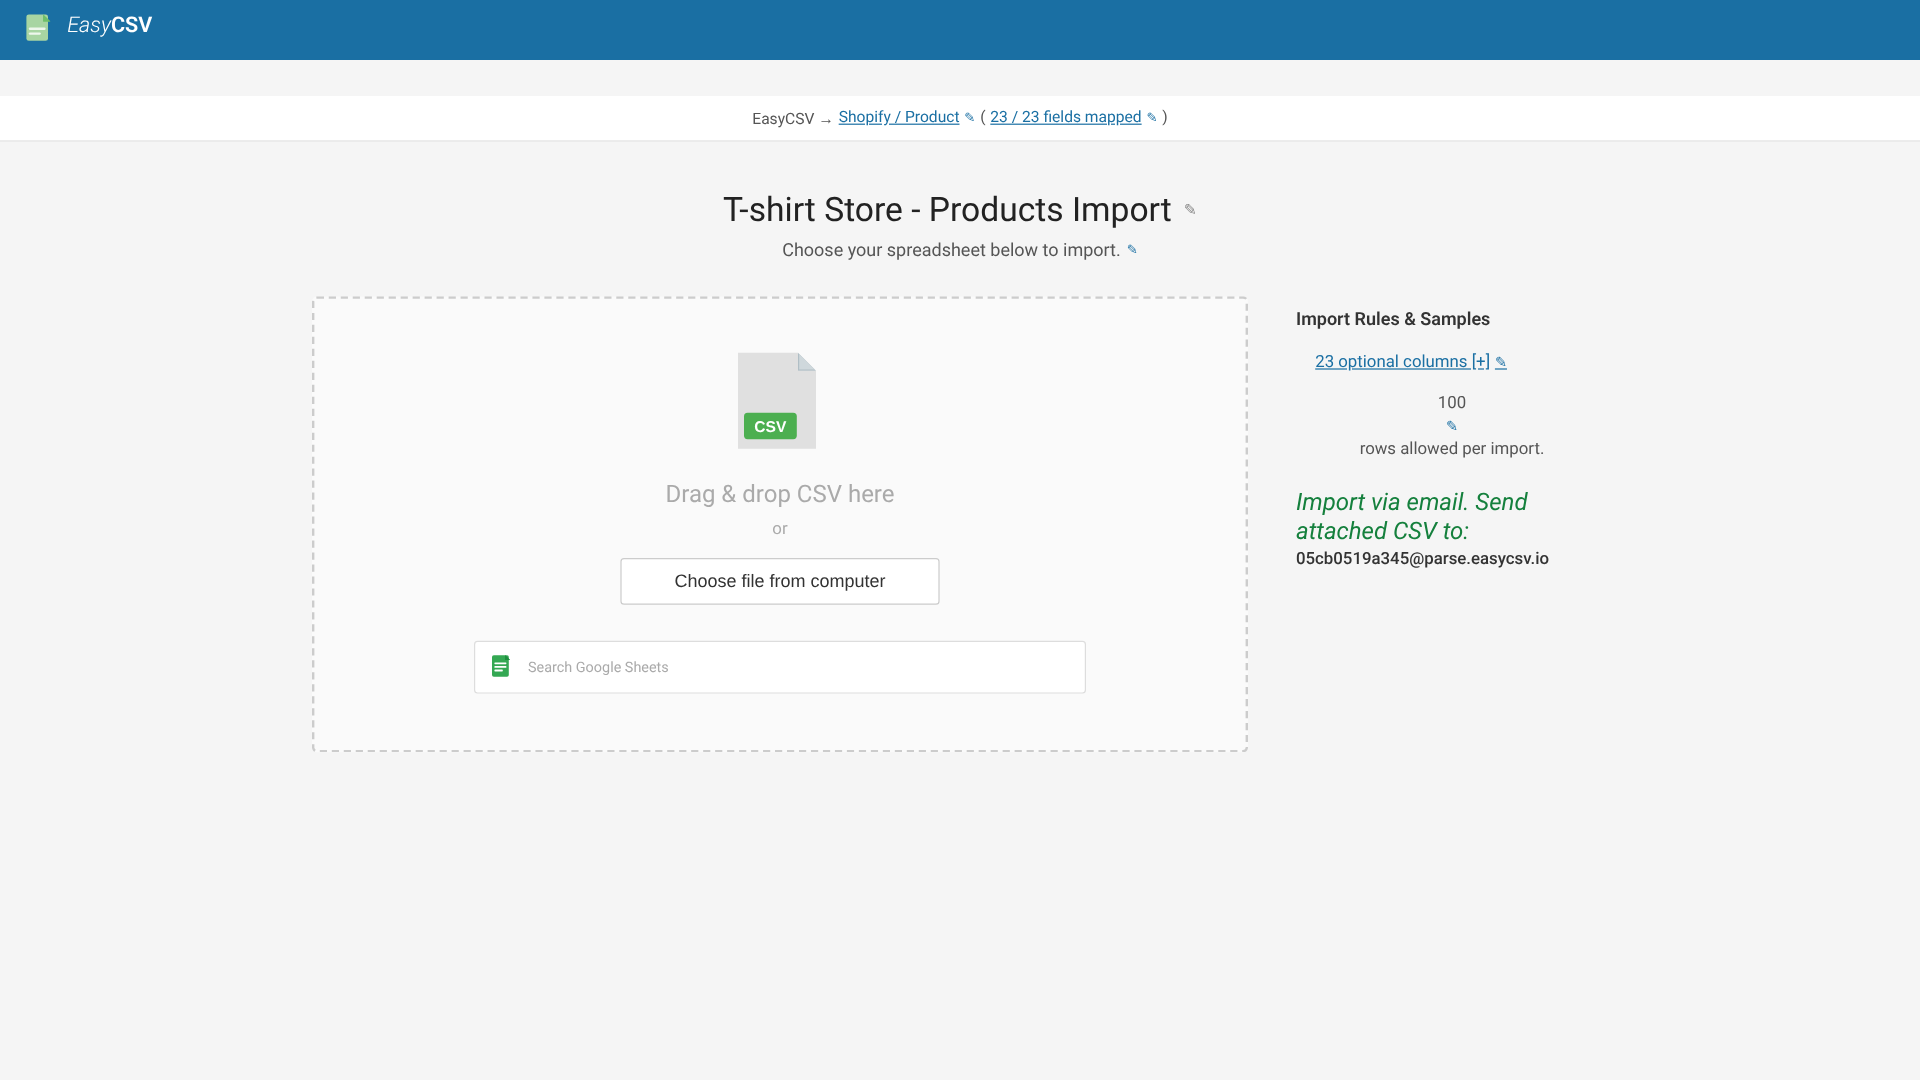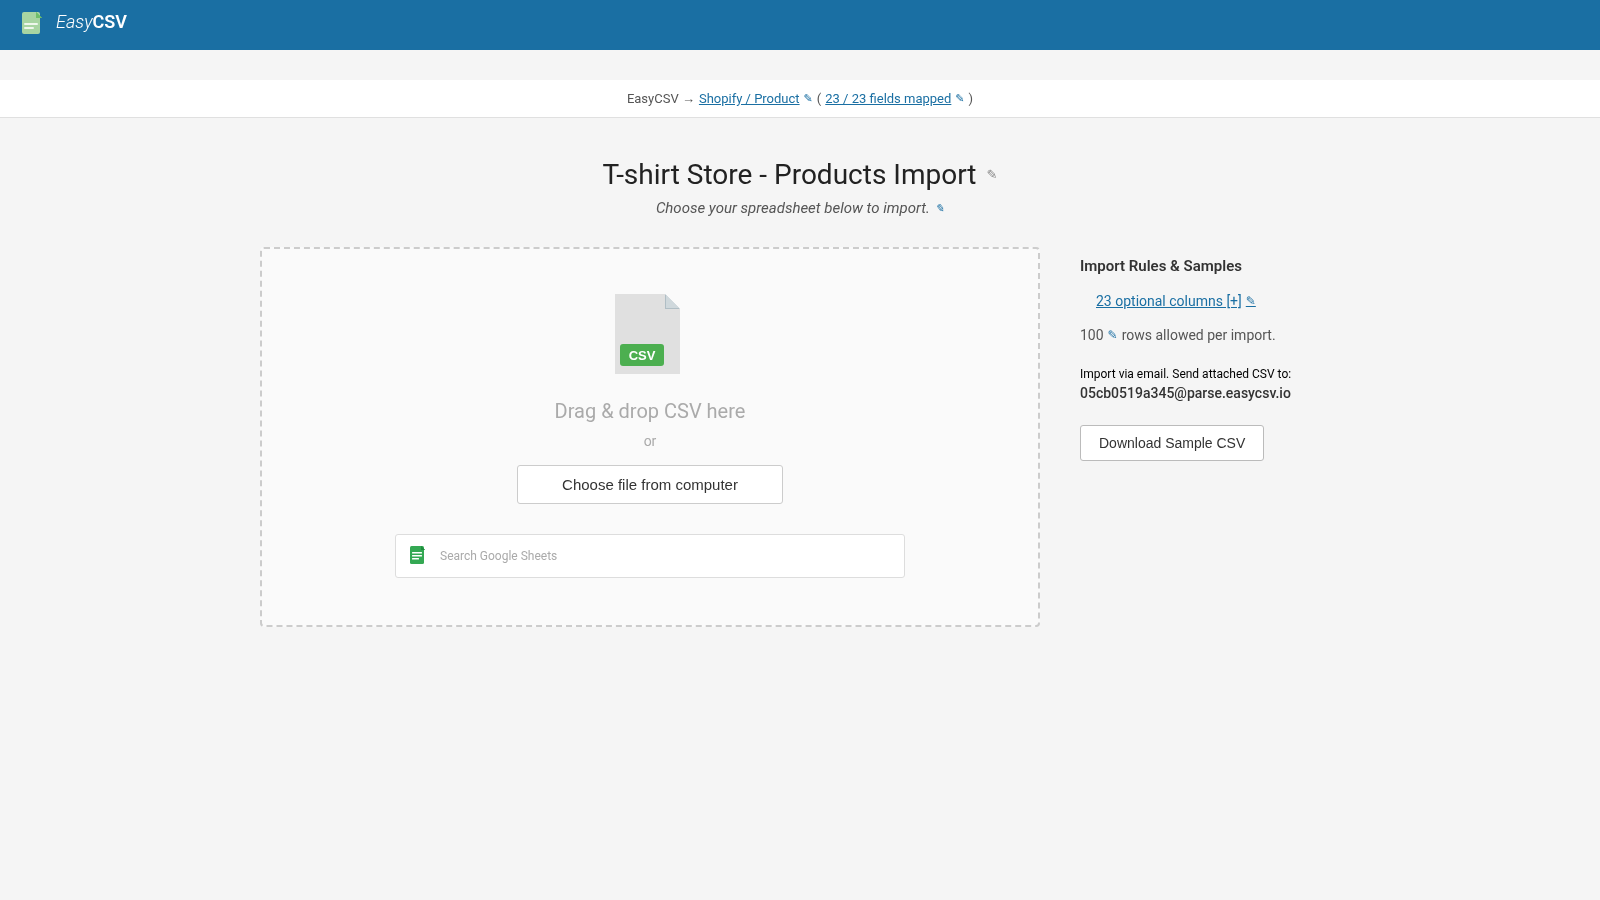--- a/index.html
+++ b/index.html
@@ -77,21 +77,20 @@
     }
     .page-subtitle {
       text-align: center;
       color: #555;
       font-size: 15px;
       margin-bottom: 30px;
       display: flex;
       align-items: center;
       justify-content: center;
       gap: 5px;
-      font-style: italic;
     }
 
     
     .two-col {
       display: flex;
       gap: 40px;
       align-items: flex-start;
     }
 
     
@@ -183,25 +182,27 @@
       margin-bottom: 8px;
       margin-left: 16px;
     }
     .sidebar-rows {
       font-size: 14px;
       color: #555;
       margin-bottom: 24px;
       display: flex;
       align-items: center;
       gap: 4px;
+      flex-direction: column;
     }
     .sidebar-email-label {
-      font-size: 12px;
-      color: #000000;
+      font-size: 20px;
+      color: #15803d;
       margin-bottom: 4px;
+      font-style: italic;
     }
     .sidebar-email {
       font-size: 14px;
       color: #333;
       font-weight: 500;
       margin-bottom: 24px;
     }
     .download-btn {
       border: 1px solid #bbb;
       background: white;
@@ -310,17 +311,16 @@
 
       <div class="sidebar-rows">
         <span>100</span>
         <span style="color:#1a6fa3; font-size:12px; cursor:pointer;">✎</span>
         <span>rows allowed per import.</span>
       </div>
 
       <p class="sidebar-email-label">Import via email. Send attached CSV to:</p>
       <p class="sidebar-email">05cb0519a345@parse.easycsv.io</p>
 
-      <button class="download-btn">Download Sample CSV</button>
     </div>
 
   </div>
 </div>
 
 </body></html>

